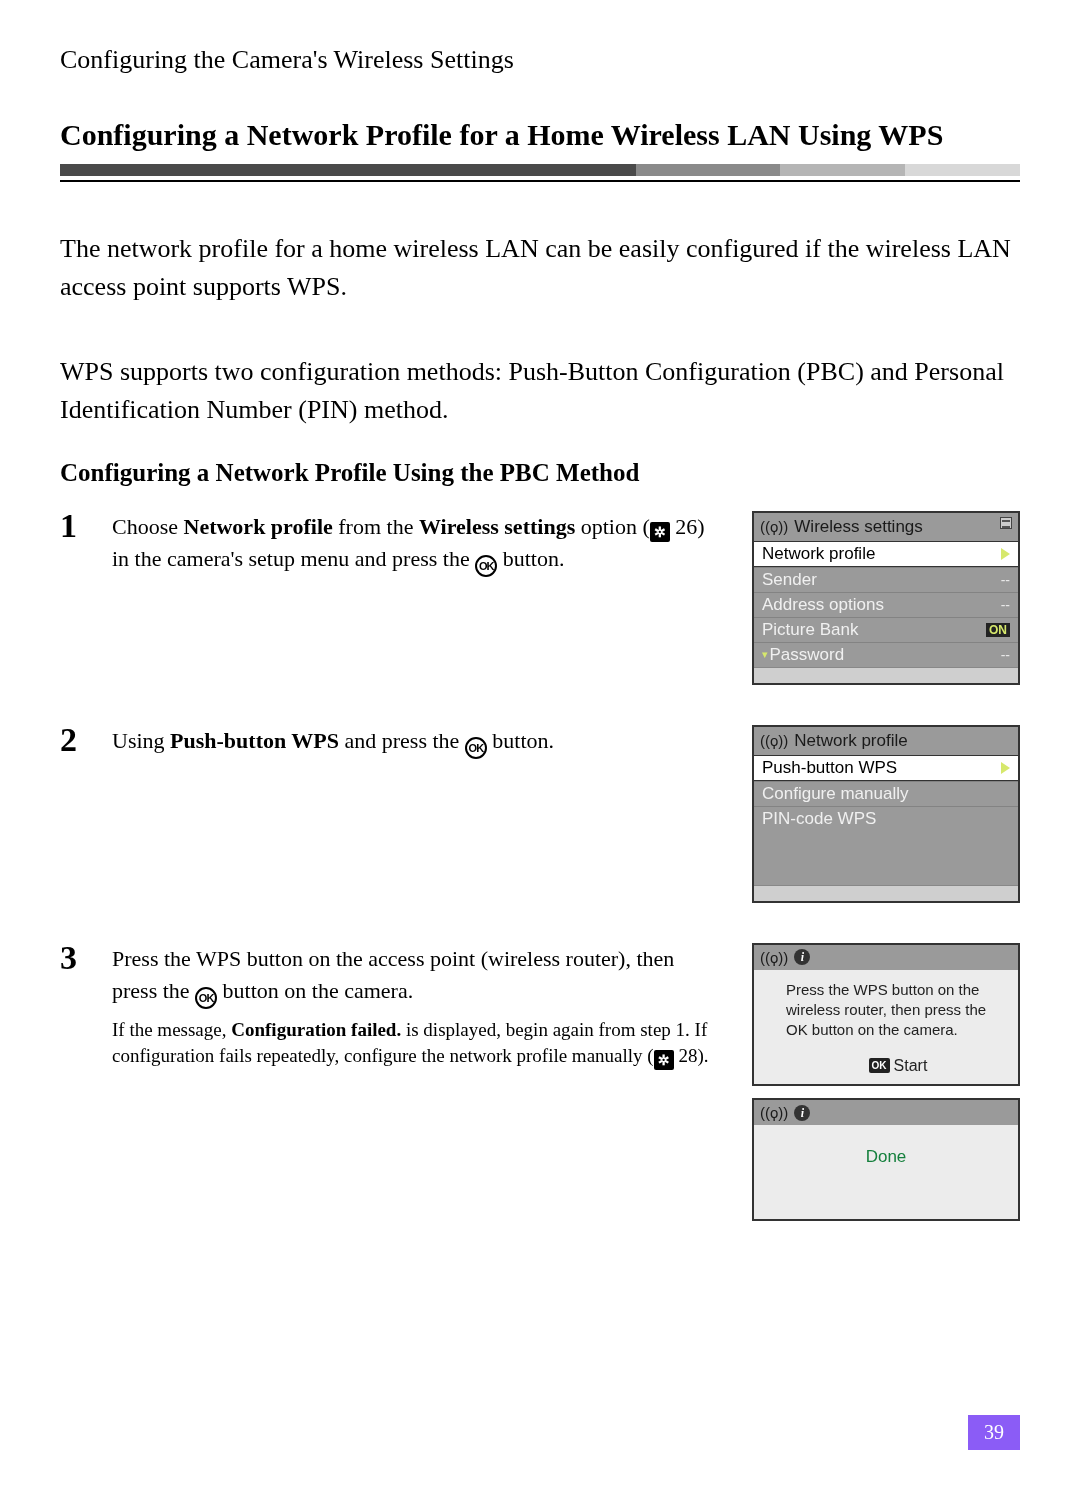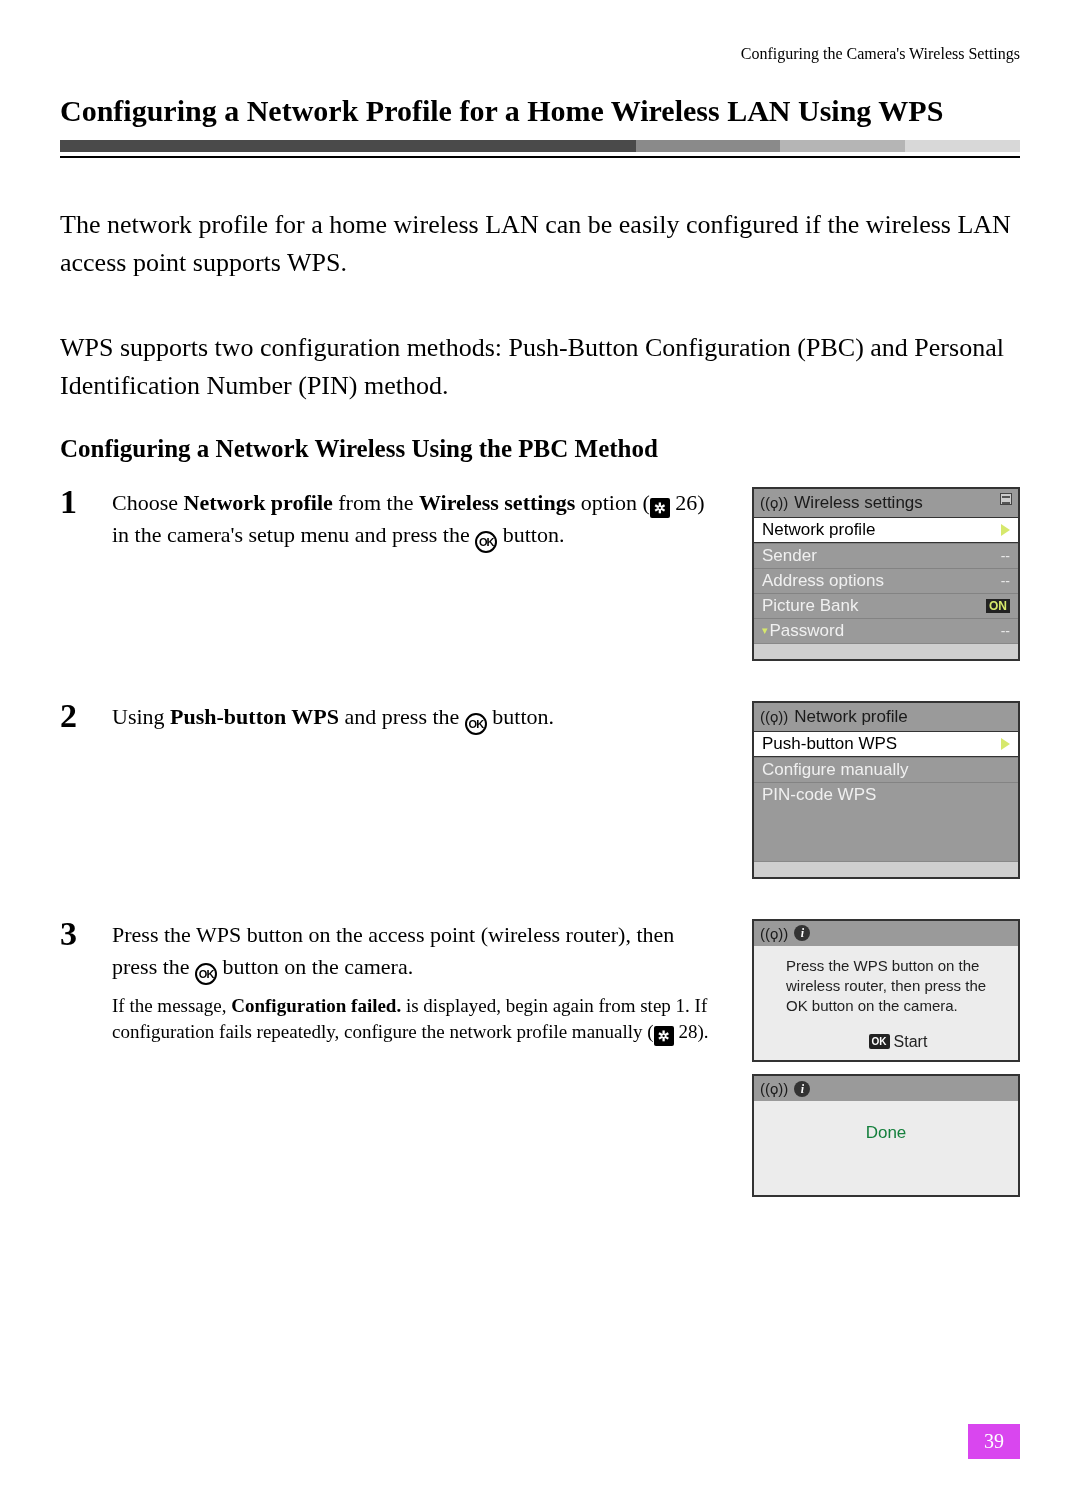--- a/index.html
+++ b/index.html
@@ -10,23 +10,22 @@
     background: #fff;
     position: relative;
     color: #000;
   }
   .page {
     padding: 45px 60px 60px 60px;
     position: relative;
     height: 100%;
   }
   .header-line {
-    text-align: right;
-    font-size: 16px;
-    margin-bottom: 28px;
+    font-size: 26px;
+    margin-bottom: 40px;
     padding-right: 0;
   }
   .main-title {
     font-size: 30px;
     font-weight: bold;
     line-height: 1.3;
     margin-bottom: 10px;
   }
   .divider-thick {
     width: 100%;
@@ -244,23 +243,23 @@
   }
   .done-text {
     text-align: center;
     color: #15803d;
     font-size: 17px;
     padding: 22px 0 52px 0;
     background: #ececec;
   }
   .page-num {
     position: absolute;
-    bottom: 27px;
+    bottom: 36px;
     right: 60px;
-    background: #d946ef;
+    background: #8b5cf6;
     color: #fff;
     padding: 6px 16px;
     font-size: 20px;
   }
   .triangle-down {
     display: inline-block;
     font-size: 11px;
     color: #d6e86c;
     vertical-align: 2px;
     margin-right: 2px;
@@ -272,21 +271,21 @@
 <div class="page">
   <div class="header-line">Configuring the Camera's Wireless Settings</div>
 
   <h1 class="main-title">Configuring a Network Profile for a Home Wireless LAN Using WPS</h1>
   <div class="divider-thick"></div>
   <div class="divider-thin"></div>
 
   <p class="intro">The network profile for a home wireless LAN can be easily configured if the wireless LAN access point supports WPS.</p>
   <p class="intro">WPS supports two configuration methods: Push-Button Configuration (PBC) and Personal Identification Number (PIN) method.</p>
 
-  <h2 class="subheading">Configuring a Network Wireless Using the PBC Method</h2>
+  <h2 class="subheading">Configuring a Network Profile Using the PBC Method</h2>
 
   <div class="step">
     <div class="step-num">1</div>
     <div class="step-body">
       <span>Choose </span><span class="strong">Network profile</span><span> from the </span><span class="strong">Wireless settings</span><span> option (</span><span class="ref-icon">✲</span> <span>26</span><span>) in the camera's setup menu and press the </span><span class="ok-btn">OK</span><span> button.</span>
     </div>
     <div class="screen-col">
       <div class="screen">
         <div class="screen-header">
           <span class="wifi-icon">((ϙ))</span>

